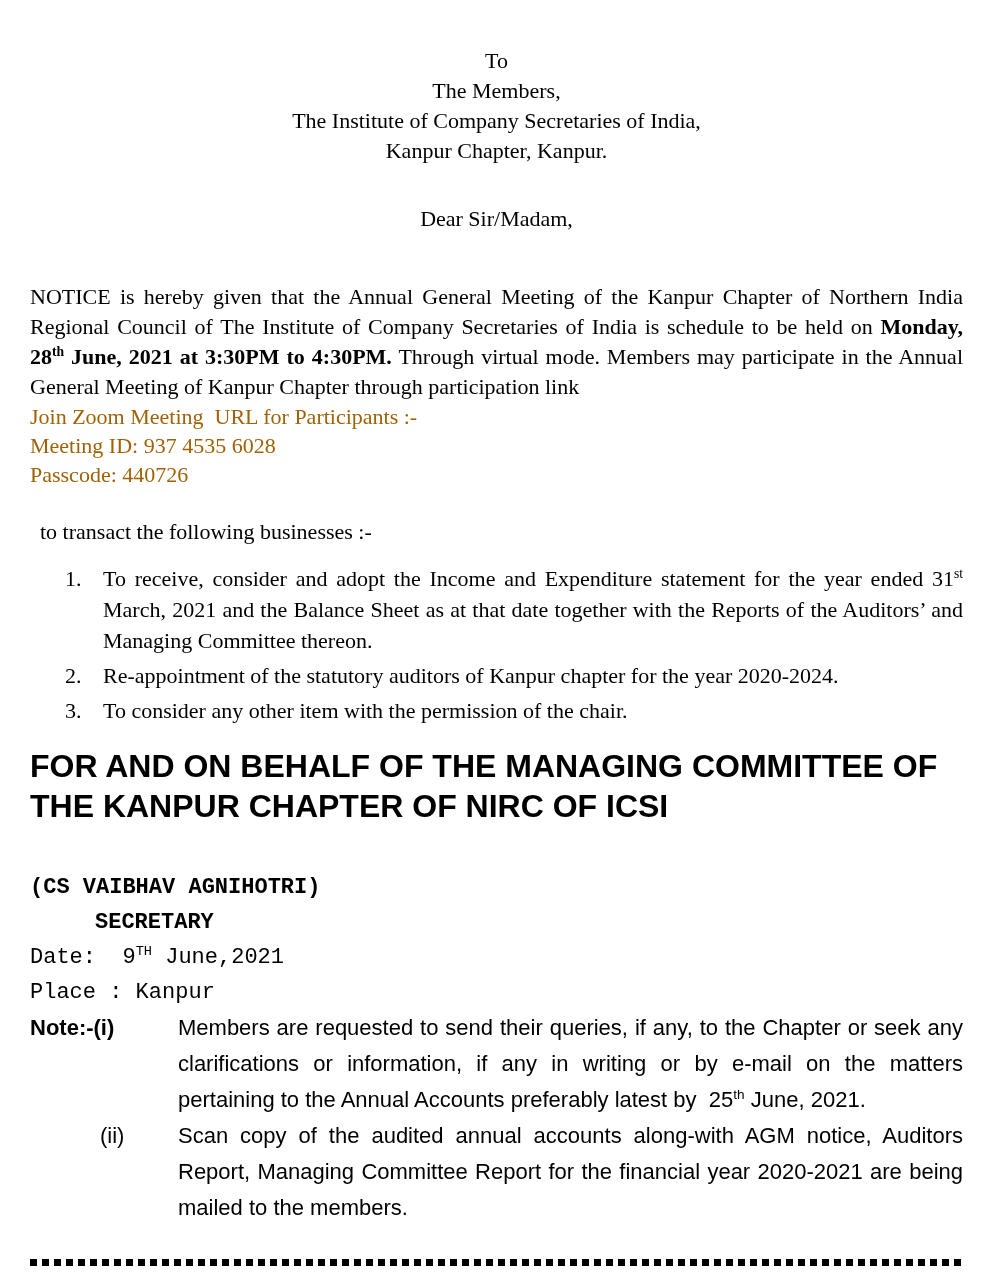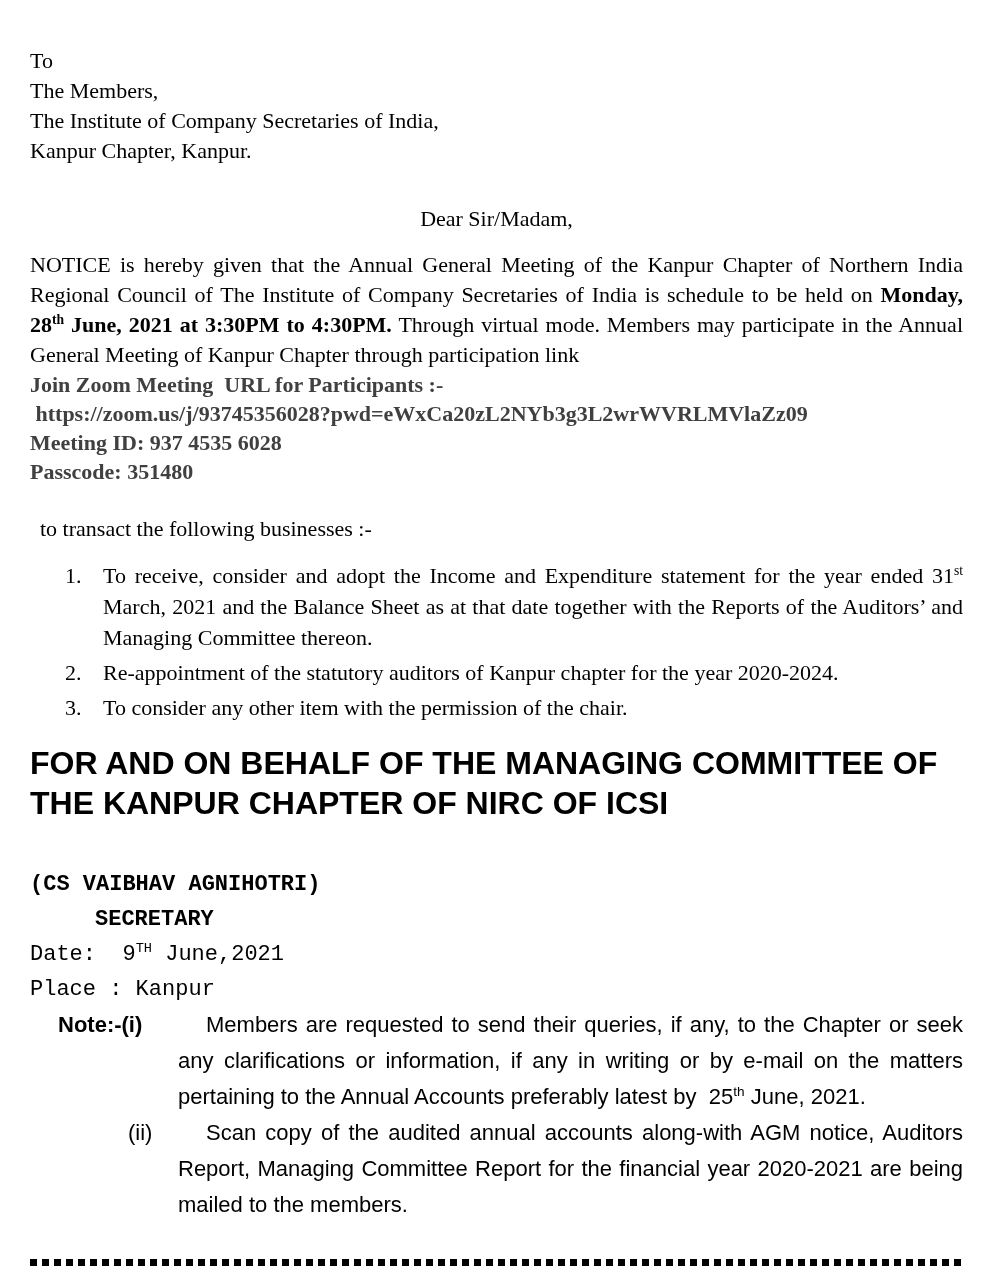--- a/index.html
+++ b/index.html
@@ -10,33 +10,33 @@
     background: #ffffff;
     color: #000000;
     font-family: "Liberation Serif", "DejaVu Serif", serif;
     font-size: 22px;
     overflow: hidden;
     position: relative;
   }
   .doc { padding: 46px 28px 0 30px; }
 
   
-  .recipient-block div { line-height: 30px; }
+  .recipient-block div { line-height: 30px; text-align: center; }
   .salutation { margin-top: 38px; line-height: 30px; text-align: center; }
   .notice-para {
-    margin-top: 16px;
+    margin-top: 48px;
     line-height: 30px;
     text-align: justify;
   }
   .notice-para b { font-weight: bold; }
   sup { font-size: 0.62em; line-height: 0; vertical-align: super; }
 
   .zoom-block {
-    color: #404040;
-    font-weight: bold;
+    color: #a16207;
+    font-weight: normal;
     line-height: 29px;
   }
   .zoom-block div { white-space: pre-wrap; }
 
   .transact-line { margin-top: 28px; line-height: 30px; padding-left: 10px; }
 
   .agenda { margin-top: 16px; }
   .agenda-item {
     line-height: 31px;
     text-align: justify;
@@ -59,21 +59,21 @@
   .signature-block .sig-title { font-weight: bold; padding-left: 65px; }
   .pre-space { white-space: pre-wrap; }
 
   .notes-block { font-size: 22px; }
   .note-item {
     line-height: 36px;
     text-align: justify;
     padding-left: 148px;
     text-indent: -148px;
   }
-  .note-item .note-label { display: inline-block; width: 148px; text-indent: 0; margin-left: 28px; }
+  .note-item .note-label { display: inline-block; width: 148px; text-indent: 0; }
   .note-item .note-label.bold { font-weight: bold; }
   .note-item .note-label.indent2 { padding-left: 70px; }
   .note-item .note-text { white-space: pre-wrap; }
 
   .dotted-line {
     position: absolute;
     left: 30px;
     right: 26px;
     bottom: 13px;
     height: 7px;
@@ -91,23 +91,22 @@
     <div>The Institute of Company Secretaries of India,</div>
     <div>Kanpur Chapter, Kanpur.</div>
   </div>
 
   <div class="salutation">Dear Sir/Madam,</div>
 
   <div class="notice-para"><span>NOTICE is hereby given that the Annual General Meeting of the Kanpur Chapter of Northern India Regional Council of The Institute of Company Secretaries of India is schedule to be held on </span><b><span>Monday, 28</span><sup>th</sup><span> June, 2021 at 3:30PM to 4:30PM.</span></b><span> Through virtual mode. Members may participate in the Annual General Meeting of Kanpur Chapter through participation link</span></div>
 
   <div class="zoom-block">
     <div>Join Zoom Meeting  URL for Participants :-</div>
-    <div> https://zoom.us/j/93745356028?pwd=eWxCa20zL2NYb3g3L2wrWVRLMVlaZz09</div>
     <div>Meeting ID: 937 4535 6028</div>
-    <div>Passcode: 351480</div>
+    <div>Passcode: 440726</div>
   </div>
 
   <div class="transact-line">to transact the following businesses :-</div>
 
   <div class="agenda">
     <div class="agenda-item"><span class="num">1.</span><span><span>To receive, consider and adopt the Income and Expenditure statement for the year ended 31</span><sup>st</sup><span> March, 2021 and the Balance Sheet as at that date together with the Reports of the Auditors’ and Managing Committee thereon.</span></span></div>
     <div class="agenda-item"><span class="num">2.</span><span><span>Re-appointment of the statutory auditors of Kanpur chapter for the year 2020-2024.</span><sup></sup><span></span></span></div>
     <div class="agenda-item"><span class="num">3.</span><span><span>To consider any other item with the permission of the chair.</span><sup></sup><span></span></span></div>
   </div>
 

